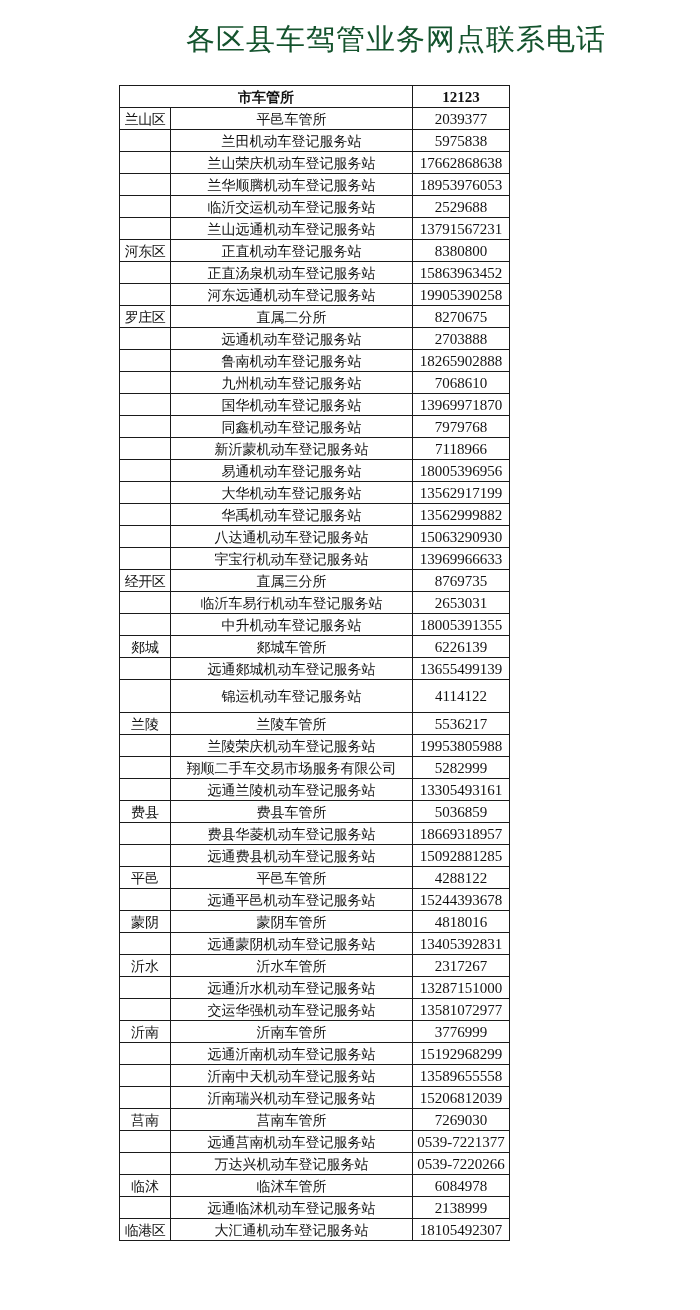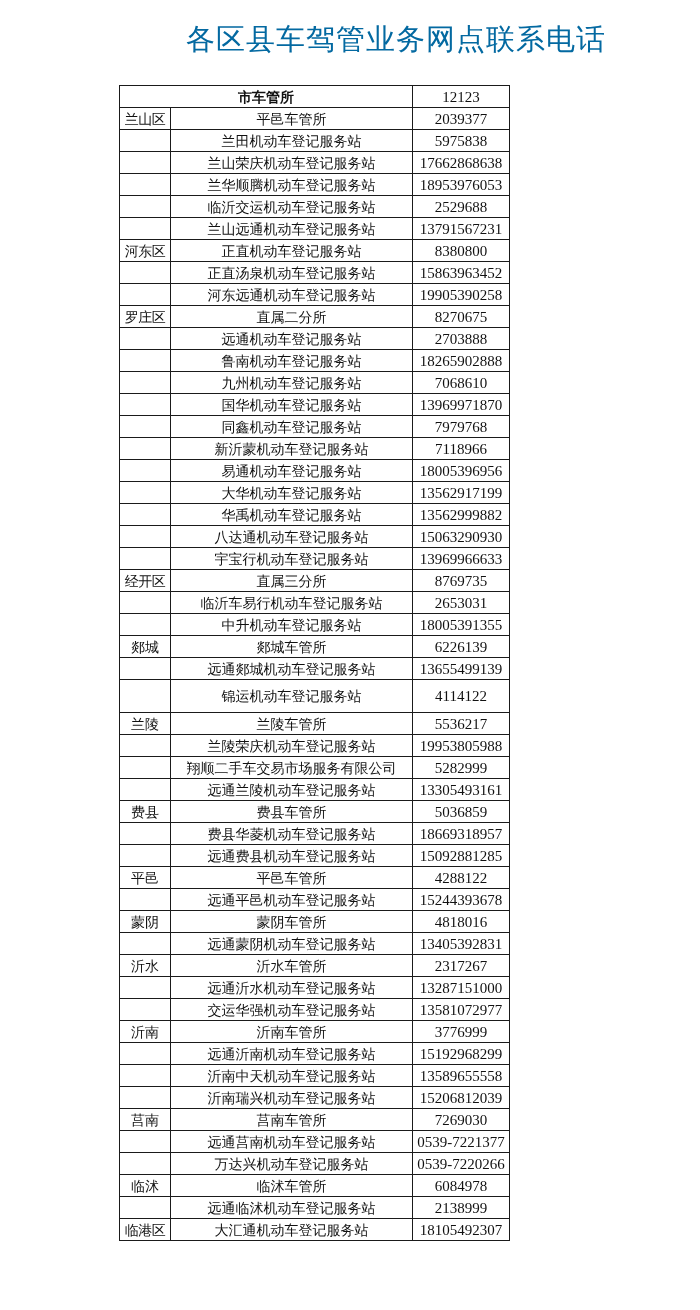--- a/index.html
+++ b/index.html
@@ -1,24 +1,24 @@
 <!DOCTYPE html>
 <html><head>
 <meta charset="utf-8">
 <style>
   html, body { margin: 0; padding: 0; background: #ffffff; }
   body { width: 700px; height: 1310px; position: relative; overflow: hidden; font-family: "DejaVu Sans", sans-serif; color: #111; }
-  .title { position: absolute; left: 186px; top: 20px; font-size: 29px; letter-spacing: 1px; font-family: "DejaVu Sans", sans-serif; color: #0369a1; white-space: nowrap; }
+  .title { position: absolute; left: 186px; top: 20px; font-size: 29px; letter-spacing: 1px; font-family: "DejaVu Sans", sans-serif; color: #14532d; white-space: nowrap; }
   table.contacts { position: absolute; left: 119px; top: 85px; border-collapse: collapse; width: 390px; table-layout: fixed; }
   table.contacts td, table.contacts th { border: 1.5px solid #1a1a1a; padding: 0; height: 21px; line-height: 20px; overflow: hidden; white-space: nowrap; }
   col.c-dist { width: 51px; }
   col.c-name { width: 242px; }
   col.c-phone { width: 97px; }
   th.h-org { font-size: 14px; font-weight: bold; text-align: center; height: 24px; font-family: "DejaVu Sans", sans-serif; margin-top: 19px; }
-  th.h-phone { font-size: 15px; font-weight: normal; text-align: center; height: 24px; font-family: "Liberation Serif", serif; }
+  th.h-phone { font-size: 15px; font-weight: bold; text-align: center; height: 24px; font-family: "Liberation Serif", serif; }
   td.dist { font-size: 14px; text-align: center; font-family: "DejaVu Sans", sans-serif; }
   td.dist.wide { text-align: center; letter-spacing: -0.5px; }
   td.name { font-size: 14px; text-align: center; font-family: "DejaVu Sans", sans-serif; }
   td.phone { font-size: 15px; text-align: center; font-family: "Liberation Serif", serif; }
   tr.tall td { height: 32px; }
 </style>
 </head>
 <body>
 
 <div class="title">各区县车驾管业务网点联系电话</div>

